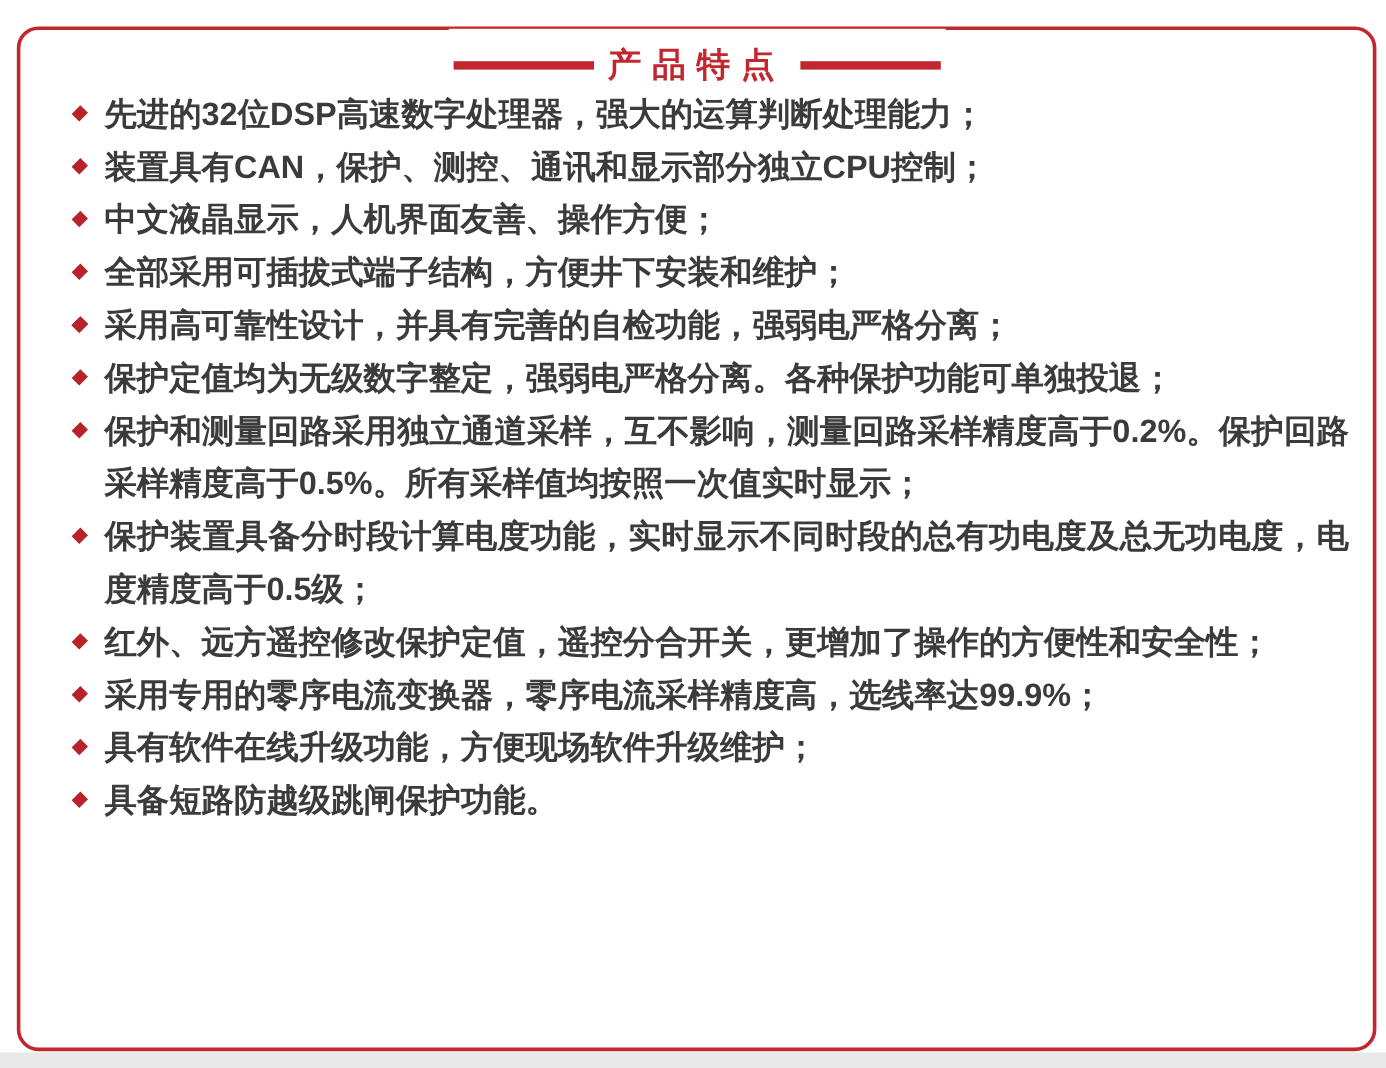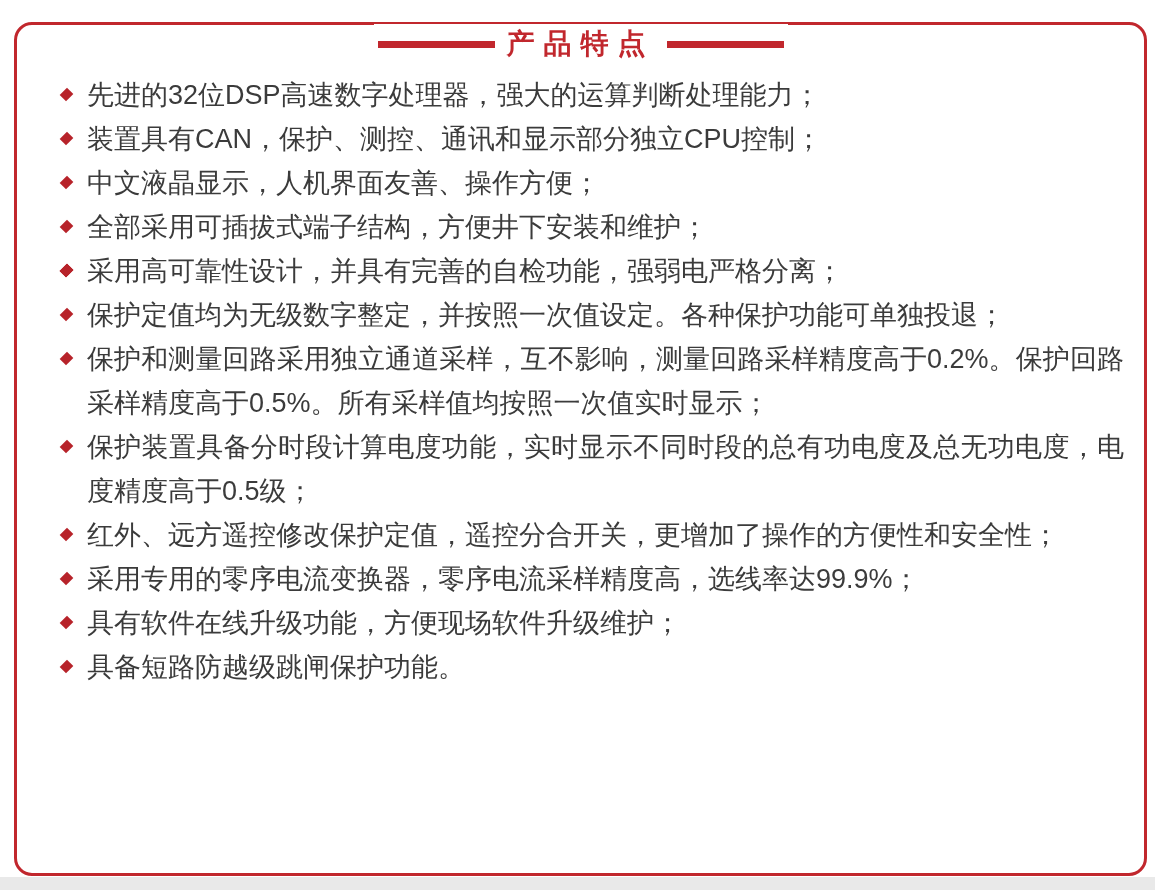--- a/index.html
+++ b/index.html
@@ -41,33 +41,34 @@
     padding: 0 4px;
     white-space: nowrap;
   }
   .title-bar {
     width: 117px;
     height: 7px;
     background: #c1272d;
     flex: none;
   }
   .title-text {
-    margin: 0 6px;
+    margin: 10px 6px;
     padding: 0 6px;
     font-size: 28px;
     font-weight: bold;
     color: #c1272d;
     letter-spacing: 9px;
     line-height: 40px;
   }
   
   .features {
     list-style: none;
     margin: 0;
     padding: 48px 20px 0 44px;
+    font-weight: bold;
   }
   .feature {
     position: relative;
     padding-left: 26px;
     font-size: 27px;
     line-height: 44px;
     color: #3b3b3b;
     word-break: break-all;
     text-align: justify;
   }
@@ -103,21 +104,21 @@
     </div>
 
     <ul class="features">
       <li class="feature"><span class="diamond"></span><span>先进的32位DSP高速数字处理器，强大的运算判断处理能力；</span></li>
       <li class="feature"><span class="diamond"></span><span>装置具有CAN，保护、测控、通讯和显示部分独立CPU控制；</span></li>
       <li class="feature"><span class="diamond"></span><span>中文液晶显示，人机界面友善、操作方便；</span></li>
       <li class="feature"><span class="diamond"></span><span>全部采用可插拔式端子结构，方便井下安装和维护；</span></li>
       <li class="feature"><span class="diamond"></span></li>
       <li class="feature"><span class="diamond"></span></li>
       <li class="feature"><span class="diamond"></span><span>采用高可靠性设计，并具有完善的自检功能，强弱电严格分离；</span></li>
-      <li class="feature"><span class="diamond"></span><span>保护定值均为无级数字整定，并按照一次值设定。各种保护功能可单独投退；</span></li>
+      <li class="feature"><span class="diamond"></span><span>保护定值均为无级数字整定，强弱电严格分离。各种保护功能可单独投退；</span></li>
       <li class="feature"><span class="diamond"></span><span>保护和测量回路采用独立通道采样，互不影响，测量回路采样精度高于0.2%。保护回路采样精度高于0.5%。所有采样值均按照一次值实时显示；</span></li>
       <li class="feature"><span class="diamond"></span><span>保护装置具备分时段计算电度功能，实时显示不同时段的总有功电度及总无功电度，电度精度高于0.5级；</span></li>
       <li class="feature"><span class="diamond"></span><span>红外、远方遥控修改保护定值，遥控分合开关，更增加了操作的方便性和安全性；</span></li>
       <li class="feature"><span class="diamond"></span><span>采用专用的零序电流变换器，零序电流采样精度高，选线率达99.9%；</span></li>
       <li class="feature"><span class="diamond"></span><span>具有软件在线升级功能，方便现场软件升级维护；</span></li>
       <li class="feature"><span class="diamond"></span><span>具备短路防越级跳闸保护功能。</span></li>
     </ul>
   </div>
 
   <div class="bottom-strip"></div>

